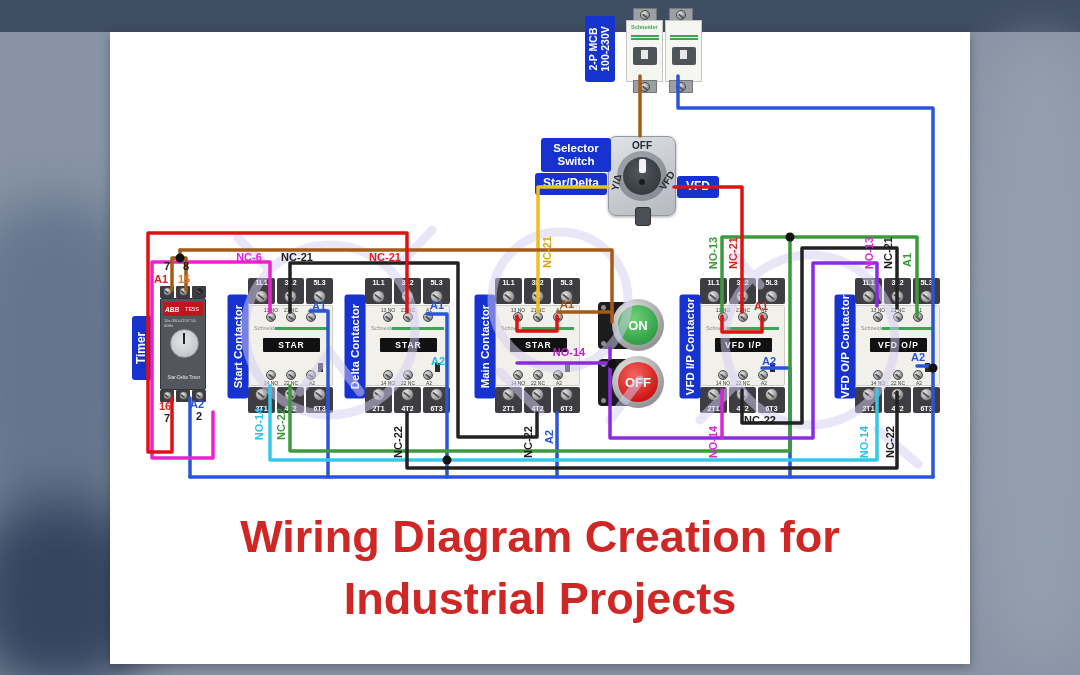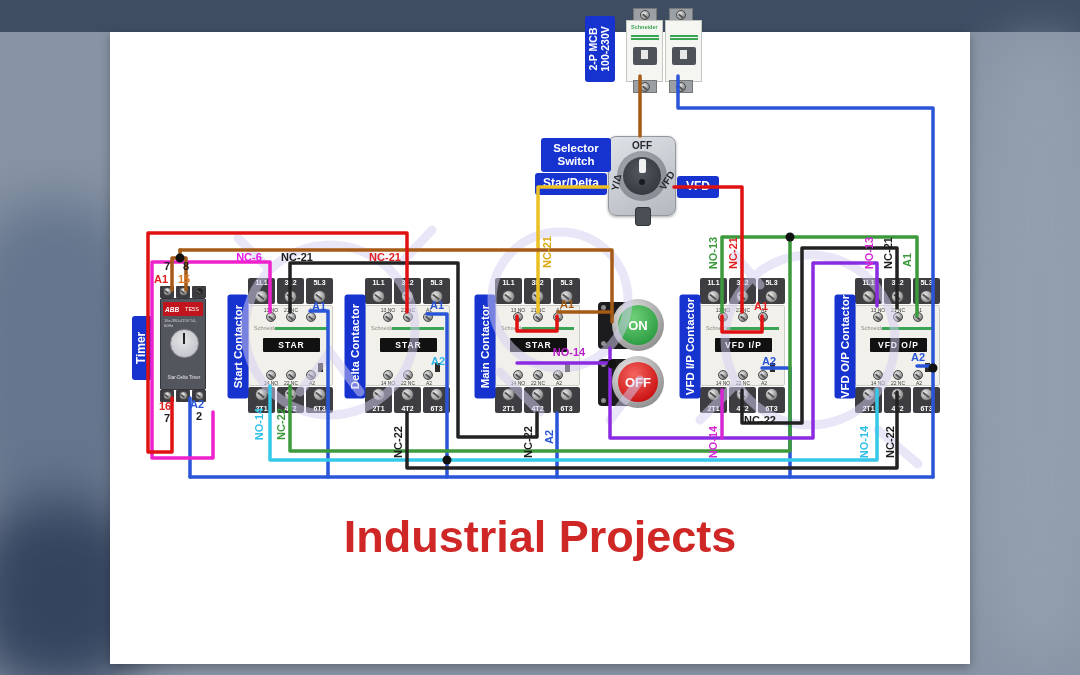--- a/index.html
+++ b/index.html
@@ -103,20 +103,21 @@
 <body>
 
 <div id="stage">
   <div class="band"></div>
   <div class="blob b1"></div>
   <div class="blob b2"></div>
   <div class="blob b3"></div>
 
   <div class="card">
     <div class="title">
+      <div>Wiring Diagram Creation for</div>
       <div>Industrial Projects</div>
     </div>
   </div>
 
   <svg id="wires" width="1080" height="675" viewBox="0 0 1080 675">
 
     <g stroke="#d4cef2" stroke-width="9" fill="none" opacity="0.5" stroke-linecap="round">
       <circle cx="330" cy="330" r="85"></circle>
       <path d="M300,392 L330,352 L360,392"></path>
       <circle cx="560" cy="300" r="68"></circle>

